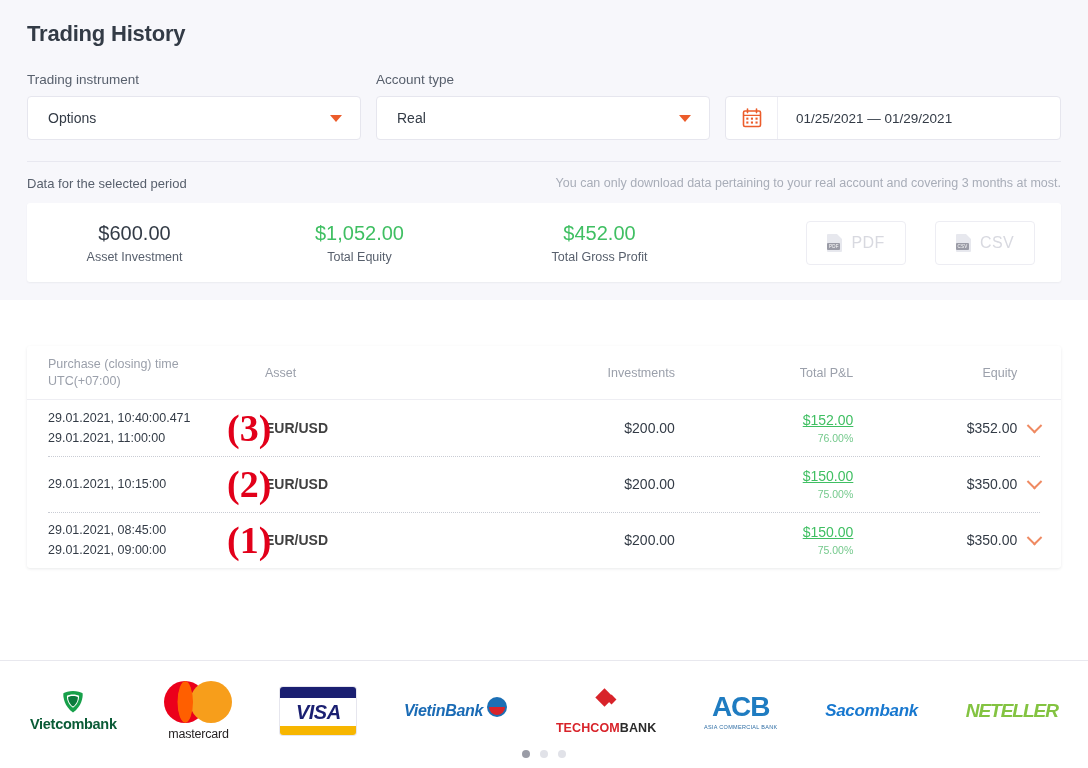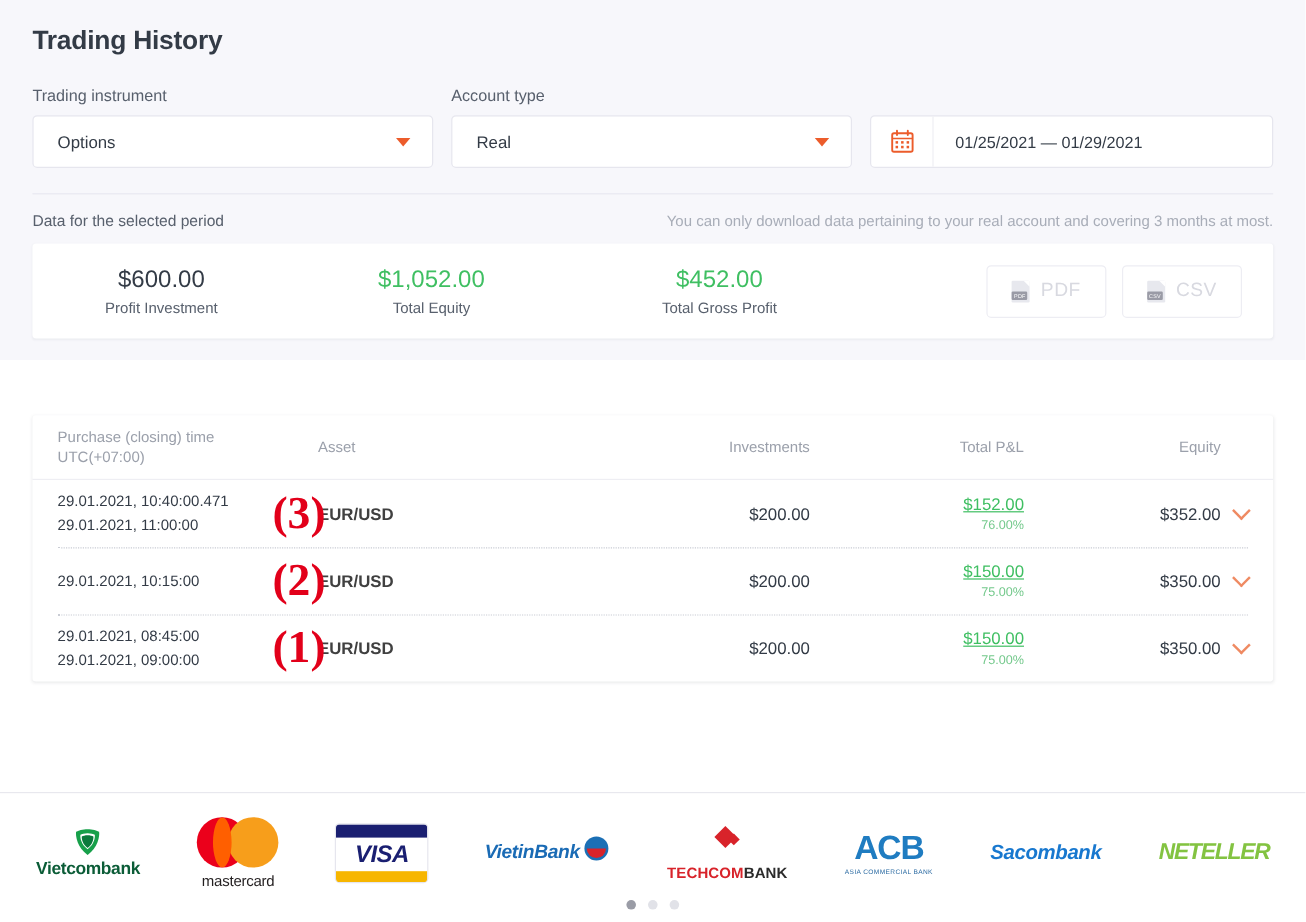--- a/index.html
+++ b/index.html
@@ -66,21 +66,21 @@
   .date-icon-cell {
     width: 52px; height: 100%;
     display:flex; align-items:center; justify-content:center;
     border-right: 1px solid #eeeef4;
   }
   .date-text { font-size: 13.5px; color: #333b46; padding-left: 18px; }
 
   
   .hr { height:1px; background:#e8e8f0; margin-top: 21px; }
   .period-row {
-    display:flex; align-items:center; justify-content:space-between;
+    display:flex; align-items:flex-start; justify-content:space-between;
     padding-top: 14px;
   }
   .period-label { font-size: 13px; color:#58606d; }
   .period-note  { font-size: 12.5px; color:#a8adb8; }
 
   
   .stats-card {
     margin-top: 12px;
     background:#ffffff;
     height: 79px;
@@ -89,21 +89,21 @@
     box-shadow: 0 1px 2px rgba(40,45,60,.06);
     position: relative;
   }
   .stat { text-align:center; }
   .stat .val { font-size: 20px; color:#333b46; line-height: 1.15; }
   .stat .val.green { color:#3fbf62; }
   .stat .cap { font-size: 12.5px; color:#58606d; margin-top: 5px; }
   .stat.s1 { width: 215px; }
   .stat.s2 { width: 235px; }
   .stat.s3 { width: 245px; }
-  .dl-buttons { margin-left:auto; display:flex; gap: 13px; padding-right: 26px; }
+  .dl-buttons { margin-left:auto; display:flex; gap: 29px; padding-right: 26px; }
   .dl-btn {
     width: 100px; height: 44px;
     border: 1px solid #ededf3;
     border-radius: 4px;
     display:flex; align-items:center; justify-content:center;
     gap: 9px;
     background:#fff;
   }
   .dl-btn .lbl { font-size: 16px; color:#d8d9e0; letter-spacing:.4px; }
   .doc-ico {
@@ -290,21 +290,21 @@
     <div class="hr"></div>
 
     <div class="period-row">
       <span class="period-label">Data for the selected period</span>
       <span class="period-note">You can only download data pertaining to your real account and covering 3 months at most.</span>
     </div>
 
     <div class="stats-card">
       <div class="stat s1">
         <div class="val">$600.00</div>
-        <div class="cap">Profit Investment</div>
+        <div class="cap">Asset Investment</div>
       </div>
       <div class="stat s2">
         <div class="val green">$1,052.00</div>
         <div class="cap">Total Equity</div>
       </div>
       <div class="stat s3">
         <div class="val green">$452.00</div>
         <div class="cap">Total Gross Profit</div>
       </div>
 

